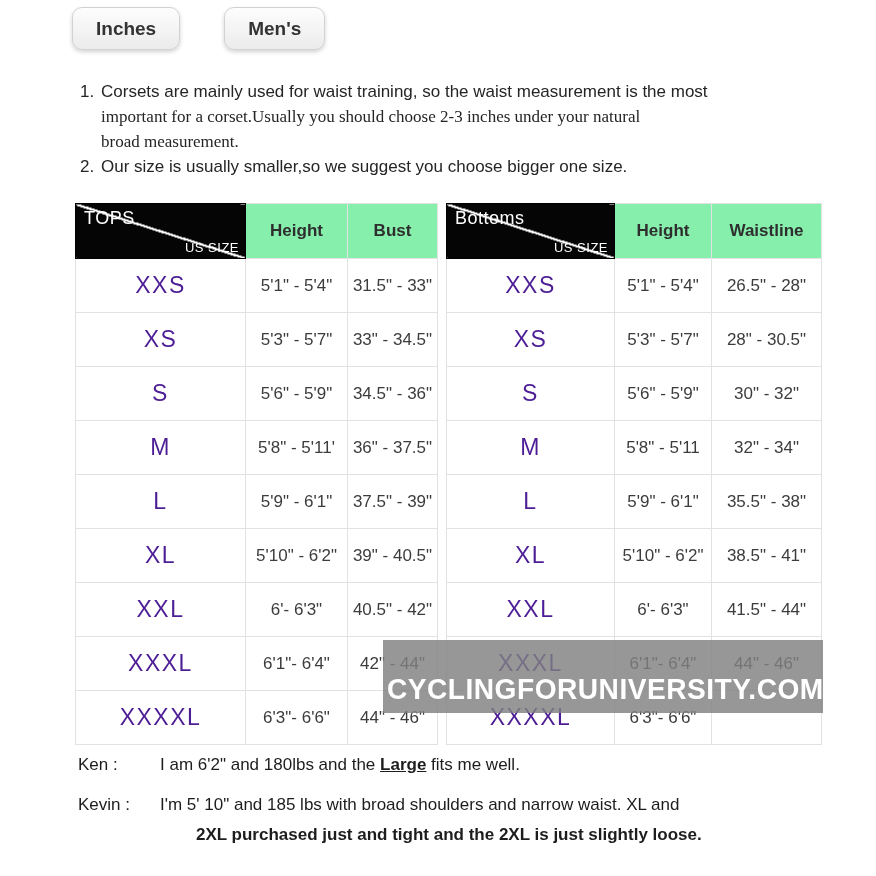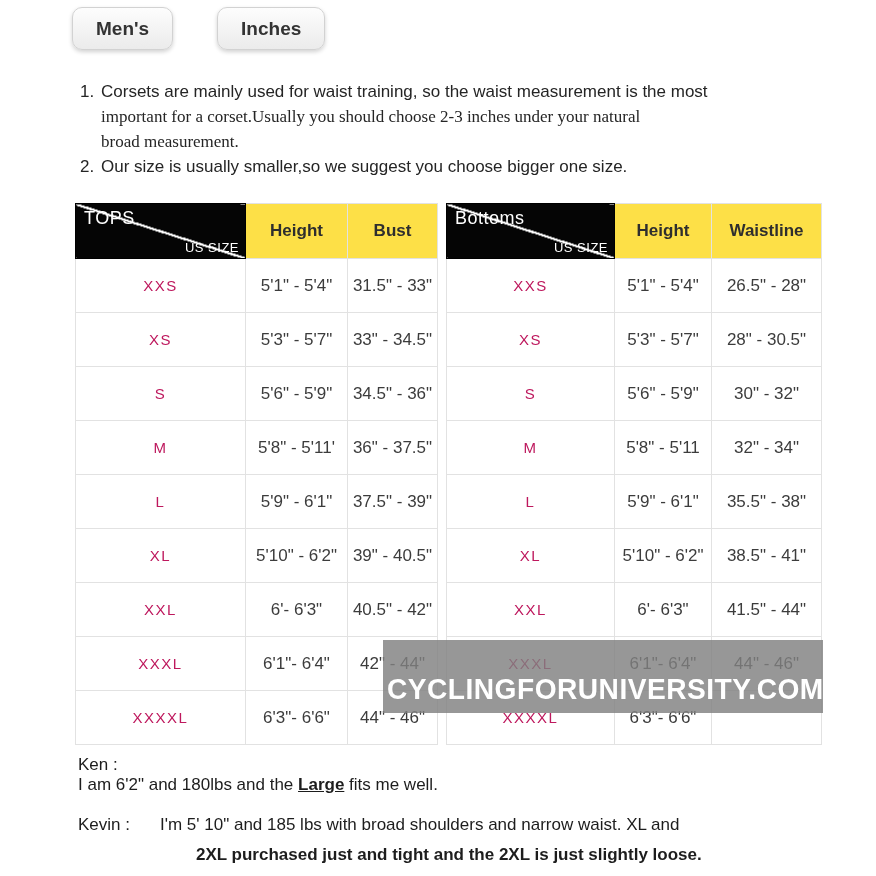--- a/index.html
+++ b/index.html
@@ -18,23 +18,23 @@
   }
   
   .notes{position:absolute; left:80px; top:79px; width:710px;
     font-size:17px; line-height:25px; color:#252525;}
   .note-num{display:inline-block; width:21px;}
   .note-line.cont{margin-left:21px;font-family:Liberation Serif, serif;}
   
   .tables{position:absolute; left:75px; top:203px; display:flex; gap:8px;}
   table{border-collapse:collapse; table-layout:fixed;padding-left:48px;}
   th,td{border:1px solid #e2e2e2; text-align:center; padding:0;}
-  thead th{height:54px; font-size:17px; font-weight:bold; color:#2e2e2e; background:#fde047;}
+  thead th{height:54px; font-size:17px; font-weight:bold; color:#2e2e2e; background:#86efac;}
   tbody td{height:53px; font-size:17px; color:#3c3c3c;}
-  td.cell-size{font-size:15px; letter-spacing:1.5px; color:#be185d;}
+  td.cell-size{font-size:23px; letter-spacing:1.5px; color:#4c1d95;}
   th.corner{
     position:relative; color:#fff; border:1px solid #000;
     background:linear-gradient(to top right,#050505 48.9%,#fff 48.9%,#fff 51.1%,#050505 51.1%);
   }
   .corner .tl{position:absolute; top:4px; left:8px; font-size:18px; font-weight:normal; letter-spacing:0.5px;}
   .corner .br{position:absolute; bottom:3px; right:6px; font-size:13px; font-weight:normal; letter-spacing:0.5px;}
   
   .watermark{
     position:absolute; left:383px; top:640px; width:440px; height:73px;
     background:rgba(128,128,128,0.82);
@@ -42,35 +42,35 @@
   }
   .watermark span{
     font-size:29px; font-weight:bold; color:#fff; letter-spacing:0.5px;
     white-space:nowrap; transform:scaleX(0.97); transform-origin:left bottom;
   }
   
   .testimonials{position:absolute; left:78px; top:755px; width:790px;
     font-size:17px; color:#1d1d1d; line-height:20px;}
   .t-row{display:flex;}
   .t-row.jacob{margin-bottom:17px;}
-  .t-row.ken{margin-bottom:20px;flex-direction:column;}
+  .t-row.ken{margin-bottom:20px;}
   .t-name{width:82px; flex-shrink:0;}
   .t-body{flex:1;}
   .hl{font-weight:bold; text-decoration:underline;}
   .bold{font-weight:normal;text-align:center;}
   .t-line2{margin-left:118px; margin-top:10px; font-weight:bold;}
 </style>
 </head>
 <body>
 
 <div class="page">
 
   <div class="chips">
+    <button class="chip">Inches</button>
     <button class="chip">Men's</button>
-    <button class="chip">Inches</button>
   </div>
 
   <div class="notes">
     <div class="note-line"><span class="note-num">1.</span><span>Corsets are mainly used for waist training, so the waist measurement is the most</span></div>
     <div class="note-line cont">important for a corset.Usually you should choose 2-3 inches under your natural</div>
     <div class="note-line cont">broad measurement.</div>
     <div class="note-line"><span class="note-num">2.</span><span>Our size is usually smaller,so we suggest you choose bigger one size.</span></div>
   </div>
 
   <div class="tables">

